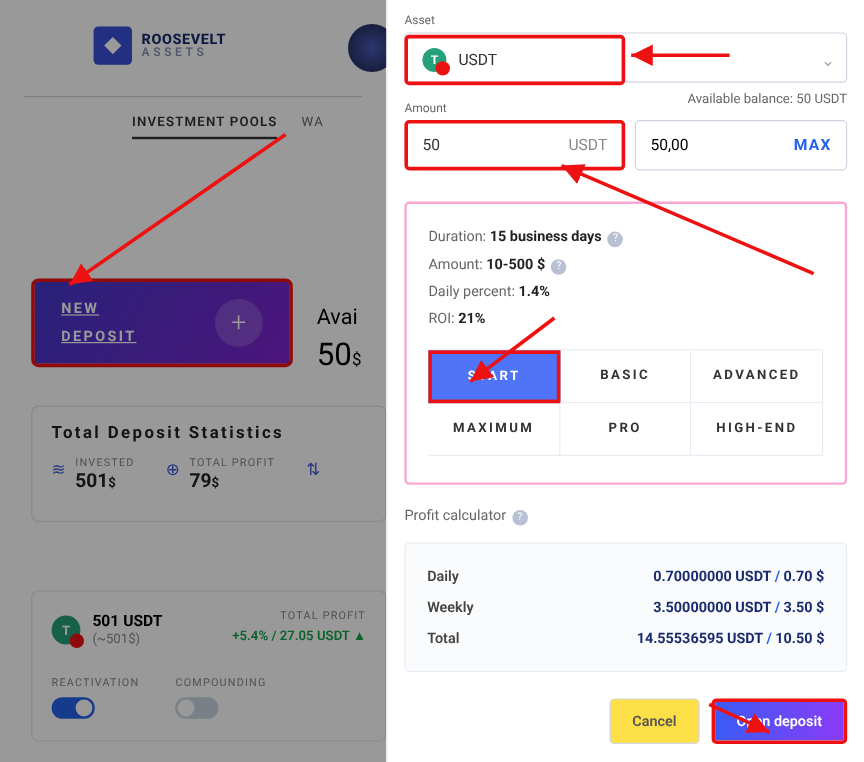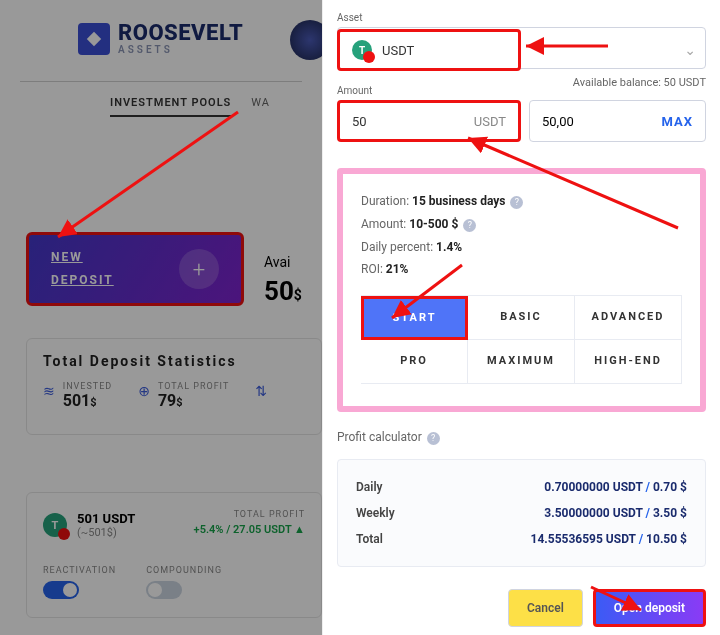--- a/index.html
+++ b/index.html
@@ -1,33 +1,33 @@
 <!DOCTYPE html>
 <html><head>
 <meta charset="utf-8">
 <style>
   *{box-sizing:border-box;margin:0;padding:0;font-family:-apple-system,BlinkMacSystemFont,'Segoe UI',Roboto,sans-serif}
   body{width:720px;height:635px;overflow:hidden;position:relative;background:#f5f5f5}
   .bg-left{position:absolute;left:0;top:0;width:322px;height:635px;background:#fff;filter:brightness(0.6);z-index:1}
   .logo-row{display:flex;align-items:center;gap:8px;padding:22px 0 0 78px}
   .logo-mark{width:32px;height:32px;background:#3b4fd6;border-radius:4px;display:flex;align-items:center;justify-content:center}
   .logo-mark svg{width:18px;height:18px}
-  .logo-text{font-weight:800;font-size:22px;color:#1a2b6d;letter-spacing:.5px;line-height:1}
+  .logo-text{font-weight:800;font-size:12px;color:#1a2b6d;letter-spacing:.5px;line-height:1}
   .logo-sub{font-size:10px;color:#8a94b4;letter-spacing:3px;font-weight:600}
   .circ-img{width:40px;height:40px;border-radius:50%;background:radial-gradient(circle,#4a5ab8,#1a2349);position:absolute;left:290px;top:20px}
   .hr{border:none;border-top:1px solid #d0d0d0;margin:26px 20px 0}
   .tabs{display:flex;gap:20px;padding:14px 0 10px 110px;font-size:11px;color:#666;letter-spacing:1px}
   .tabs span{padding-bottom:6px}
   .tabs .active{border-bottom:2px solid #333;color:#333;font-weight:600}
   .new-dep{position:absolute;left:26px;top:232px;width:218px;height:74px;background:linear-gradient(120deg,#4338ca,#7e22ce);border-radius:6px;border:3px solid #e11;display:flex;align-items:center;justify-content:space-between;padding:0 22px}
   .new-dep-txt{color:#fff;font-size:12px;font-weight:700;letter-spacing:2px;text-decoration:underline;line-height:1.9}
   .plus-c{width:40px;height:40px;border-radius:50%;background:rgba(255,255,255,.18);display:flex;align-items:center;justify-content:center;color:#fff;font-size:22px;font-weight:300}
   .avail{position:absolute;left:264px;top:254px;color:#000}
-  .avail-lbl{font-size:14px}
-  .avail-val{font-size:26px;font-weight:700;margin-top:6px}
+  .avail-lbl{font-size:18px}
+  .avail-val{font-size:26px;font-weight:400;margin-top:6px}
   .avail-val small{font-size:14px}
   .stats-box{position:absolute;left:26px;top:338px;width:296px;background:#fff;border:1px solid #e5e5e5;border-radius:6px;padding:14px 16px 24px}
   .stats-title{font-weight:700;font-size:14px;letter-spacing:2px;color:#222}
   .stats-row{display:flex;margin-top:12px;gap:26px}
   .stat{display:flex;align-items:flex-start;gap:8px}
   .stat-ico{color:#3b5bdb;font-size:14px;margin-top:2px}
   .stat-lbl{font-size:9px;color:#888;letter-spacing:1px}
   .stat-val{font-size:16px;font-weight:700;color:#222}
   .stat-val small{font-size:11px}
   .dep-card{position:absolute;left:26px;top:492px;width:296px;background:#fff;border:1px solid #e5e5e5;border-radius:6px;padding:18px 16px}
@@ -53,21 +53,21 @@
   .lbl{font-size:10px;color:#666;margin-bottom:6px;margin-top:4px}
   .field{width:100%;height:42px;border:1px solid #d0d4e0;border-radius:4px;display:flex;align-items:center;padding:0 12px;font-size:13px;color:#333;position:relative}
   .asset-field{border:3px solid #e11;width:184px}
   .asset-row{display:flex;align-items:center;gap:10px;position:relative}
   .chev{position:absolute;right:10px;color:#aaa;font-size:14px}
   .amount-row{display:flex;align-items:center;gap:8px;margin-top:4px}
   .amount-field{border:3px solid #e11;width:184px;display:flex;justify-content:space-between}
   .amount-display{flex:1;height:42px;border:1px solid #d0d4e0;border-radius:4px;display:flex;align-items:center;justify-content:space-between;padding:0 12px;font-size:13px}
   .max{color:#2563eb;font-weight:700;letter-spacing:1px}
   .avail-bal{position:absolute;right:14px;top:76px;font-size:11px;color:#666}
-  .info-box{margin-top:26px;border:6px solid #f9a8d4;border-radius:4px;padding:16px 18px 22px;font-size:12px;color:#666;line-height:1.9;position:relative;overflow:hidden}
+  .info-box{margin-top:26px;border:2px solid #f9a8d4;border-radius:4px;padding:16px 18px 22px;font-size:12px;color:#666;line-height:1.9;position:relative;overflow:hidden}
   .info-box b{color:#222;font-weight:700}
   .help{display:inline-flex;width:13px;height:13px;border-radius:50%;background:#b8c0d4;color:#fff;align-items:center;justify-content:center;font-size:9px;margin-left:2px}
   .plan-grid{display:grid;grid-template-columns:repeat(3,1fr);border-top:1px solid #e8ebf2;margin-top:14px}
   .plan{height:44px;display:flex;align-items:center;justify-content:center;font-size:11px;font-weight:700;letter-spacing:2px;color:#333;border-right:1px solid #e8ebf2;border-bottom:1px solid #e8ebf2;cursor:pointer}
   .plan.active{background:#4f74f8;color:#fff;border:3px solid #e11}
   .calc-lbl{font-size:12px;color:#666;margin-top:18px}
   .calc-box{margin-top:14px;border:1px solid #e8ebf2;border-radius:4px;padding:14px 18px;background:#fafbfd}
   .calc-row{display:flex;justify-content:space-between;font-size:12px;padding:6px 0}
   .calc-row .k{color:#444;font-weight:600}
   .calc-row .v{color:#2563eb;font-weight:700}
@@ -193,22 +193,22 @@
 
   <div class="info-box">
     <div><span>Duration:</span> <b>15 business days</b> <span class="help">?</span></div>
     <div><span>Amount:</span> <b>10-500 $</b> <span class="help">?</span></div>
     <div><span>Daily percent:</span> <b>1.4%</b></div>
     <div><span>ROI:</span> <b>21%</b></div>
     <div class="plan-grid">
       <div class="plan active">START</div>
       <div class="plan">BASIC</div>
       <div class="plan">ADVANCED</div>
+      <div class="plan">MAXIMUM</div>
       <div class="plan">PRO</div>
-      <div class="plan">MAXIMUM</div>
       <div class="plan">HIGH-END</div>
     </div>
   </div>
 
   <div class="calc-lbl"><span>Profit calculator</span> <span class="help">?</span></div>
   <div class="calc-box">
     <div class="calc-row">
         <span class="k">Daily</span>
         <span class="v"><span>0.70000000 USDT</span> / <span>0.70 $</span></span>
       </div>

